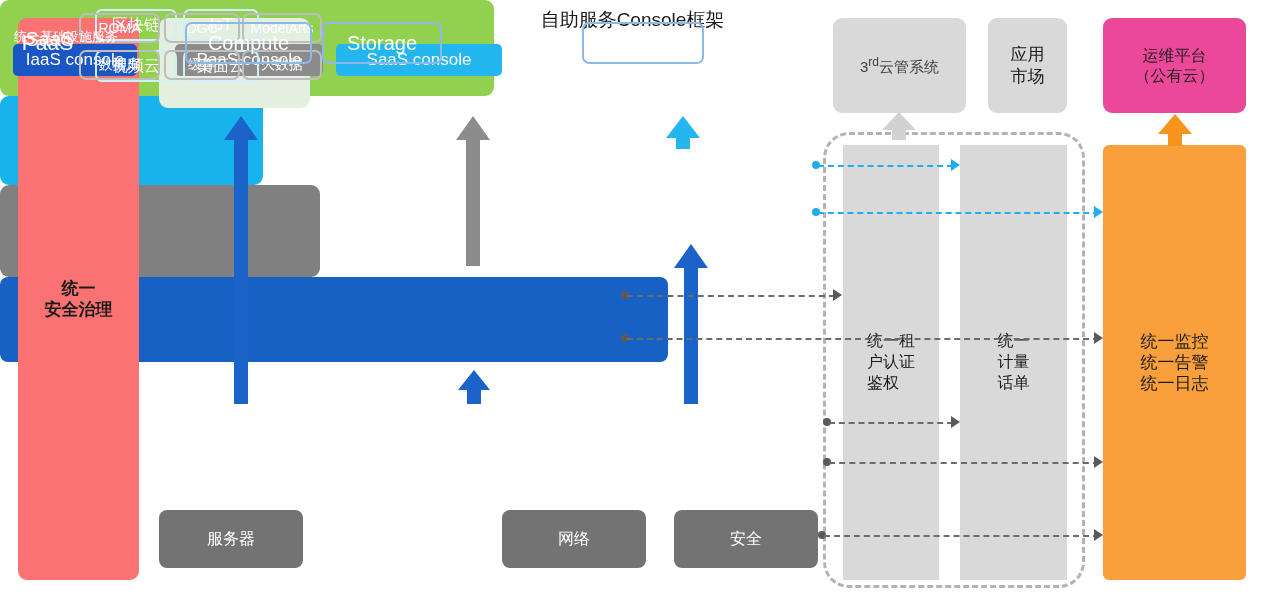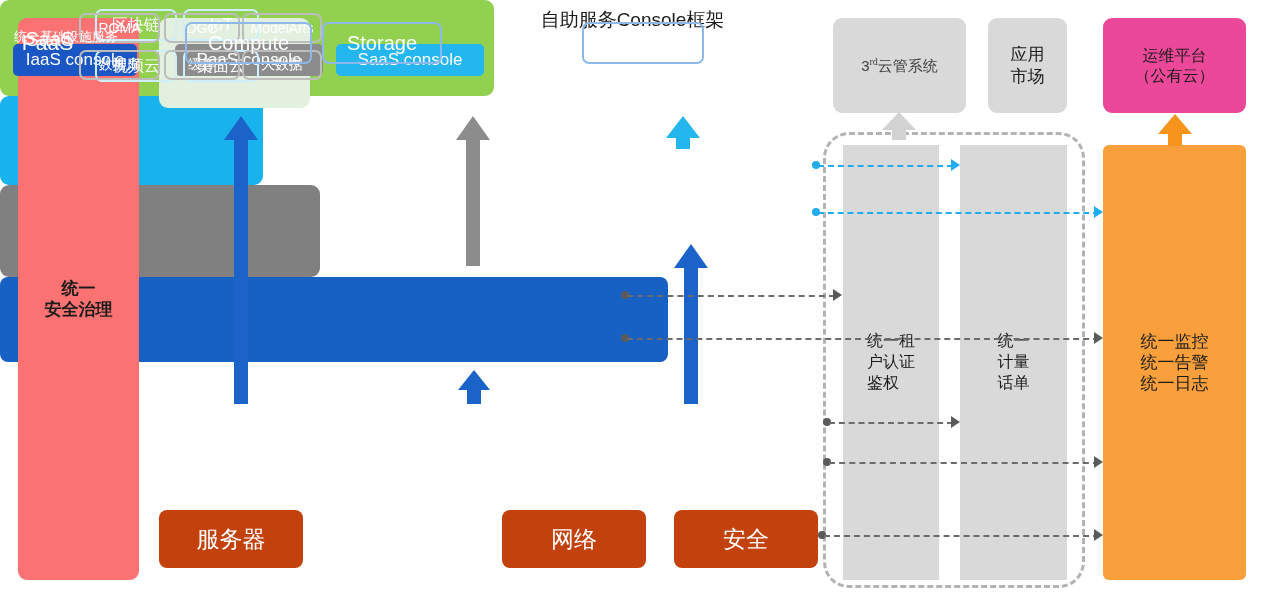--- a/index.html
+++ b/index.html
@@ -13,25 +13,25 @@
 
   
   #api-gw{left:159px;top:18px;width:151px;height:90px;background:#e4f0df;color:#1b1b1b;font-size:17px;border-radius:9px;}
 
   
   #console-frame{left:322px;top:18px;width:494px;height:96px;background:#92d050;border-radius:9px;display:block;}
   #console-title{position:absolute;left:0;top:7px;width:100%;text-align:center;font-size:19px;color:#1b1b1b;}
   .console-chip{position:absolute;top:44px;height:32px;border-radius:5px;display:flex;align-items:center;justify-content:center;color:#ffffff;font-size:17px;}
   #chip-iaas{left:13px;width:124px;background:#1a56c4;}
   #chip-paas{left:175px;width:148px;background:#8c8c8c;}
-  #chip-saas{left:336px;width:148px;background:#23b6ef;}
+  #chip-saas{left:336px;width:166px;background:#23b6ef;}
 
   
   #third-cloud{left:833px;top:18px;width:133px;height:95px;background:#d9d9d9;color:#404040;font-size:15px;border-radius:9px;}
-  #third-cloud sup{font-size:10px;vertical-align:super;font-family:Liberation Serif, serif;}
+  #third-cloud sup{font-size:12px;vertical-align:super;}
   #app-market{left:988px;top:18px;width:79px;height:95px;background:#d9d9d9;color:#1b1b1b;font-size:17px;border-radius:9px;}
 
   
   #ops-top{left:1103px;top:18px;width:143px;height:95px;background:#ec4899;color:#1b1b1b;font-size:16px;border-radius:9px;}
   #ops-panel{left:1103px;top:145px;width:143px;height:435px;background:#f9a03c;color:#1b1b1b;font-size:17px;border-radius:6px;}
 
   
   #saas-box{left:553px;top:147px;width:263px;height:89px;background:#18b3ec;border-radius:9px;display:block;}
   #saas-label{position:absolute;left:12px;top:28px;width:76px;text-align:center;color:#ffffff;font-size:20px;}
   .saas-chip{position:absolute;height:28px;border:2px solid #cfeffb;border-radius:7px;display:flex;align-items:center;justify-content:center;color:#ffffff;font-size:16px;}
@@ -54,21 +54,21 @@
   
   #infra-bar{left:159px;top:402px;width:668px;height:85px;background:#1760c4;border-radius:8px;display:block;}
   #infra-label{position:absolute;left:14px;top:28px;color:#ffffff;font-size:13px;}
   .infra-chip{position:absolute;top:22px;height:38px;border:2px solid #8fb8ea;border-radius:7px;display:flex;align-items:center;justify-content:center;color:#ffffff;font-size:20px;}
   #infra-c0{left:185px;width:123px;}
   #infra-c1{left:322px;width:116px;}
   #infra-c2{left:448px;width:120px;}
   #infra-c3{left:582px;width:118px;}
 
   
-  .res-box{position:absolute;top:510px;height:58px;background:#c2410c;color:#ffffff;font-size:23px;border-radius:8px;display:flex;align-items:center;justify-content:center;}
+  .res-box{position:absolute;top:510px;height:58px;background:#737373;color:#ffffff;font-size:16px;border-radius:8px;display:flex;align-items:center;justify-content:center;}
   #res-0{left:159px;width:144px;}
   #res-1{left:331px;width:144px;}
   #res-2{left:502px;width:144px;}
   #res-3{left:674px;width:144px;}
 
   
   #dashed-zone{position:absolute;left:823px;top:132px;width:262px;height:456px;border:3px dashed #b3b3b3;border-radius:26px;box-sizing:border-box;}
   .gray-col{position:absolute;background:#d9d9d9;color:#1b1b1b;font-size:16px;display:flex;align-items:center;justify-content:center;line-height:1.3;}
   #col-auth{left:843px;top:145px;width:96px;height:435px;}
   #col-meter{left:960px;top:145px;width:107px;height:435px;}

